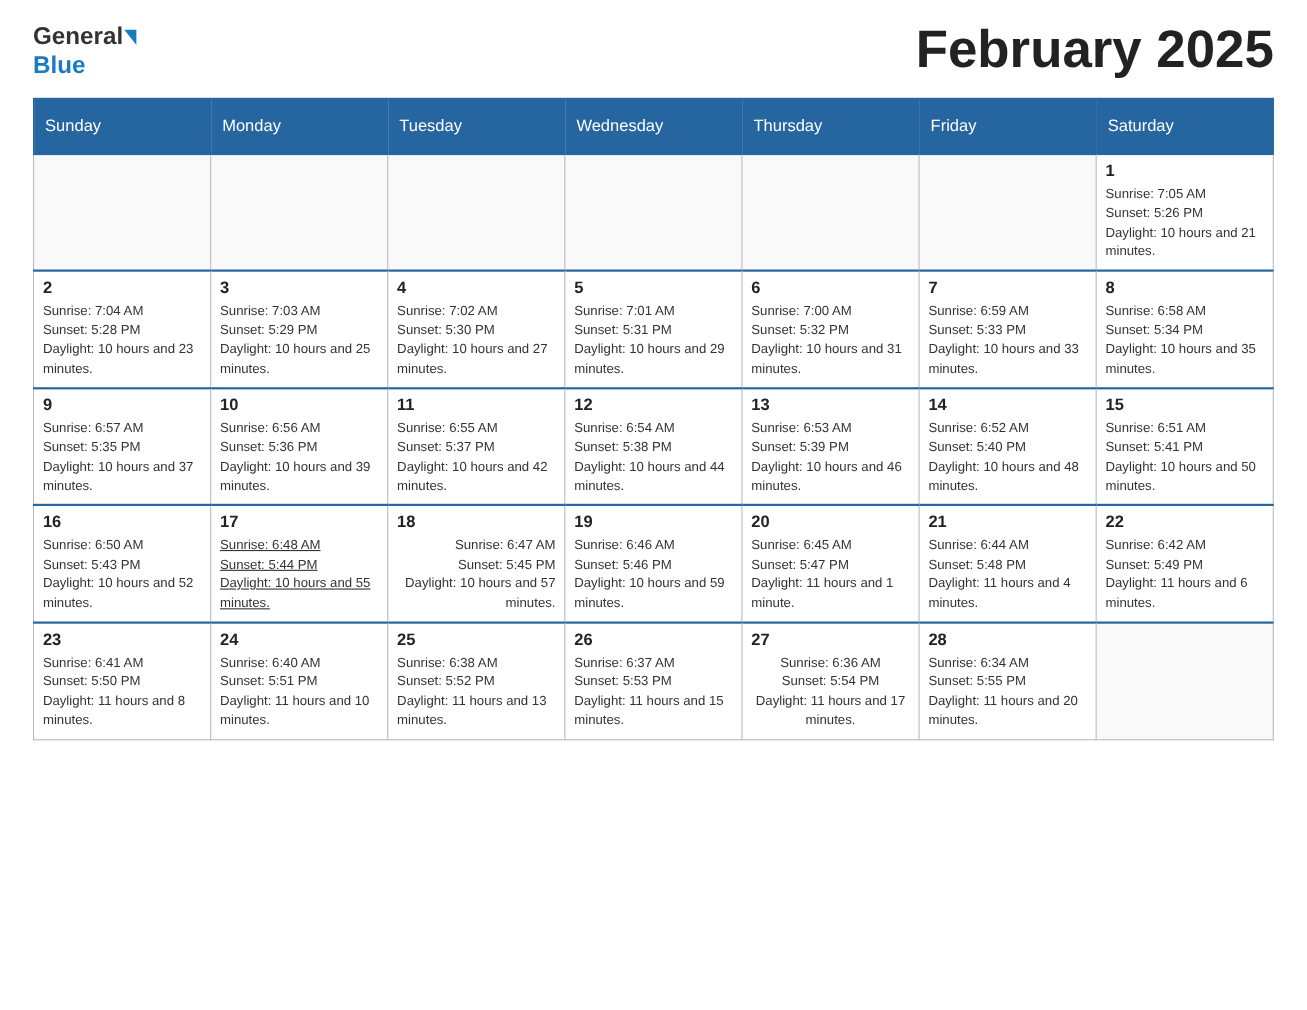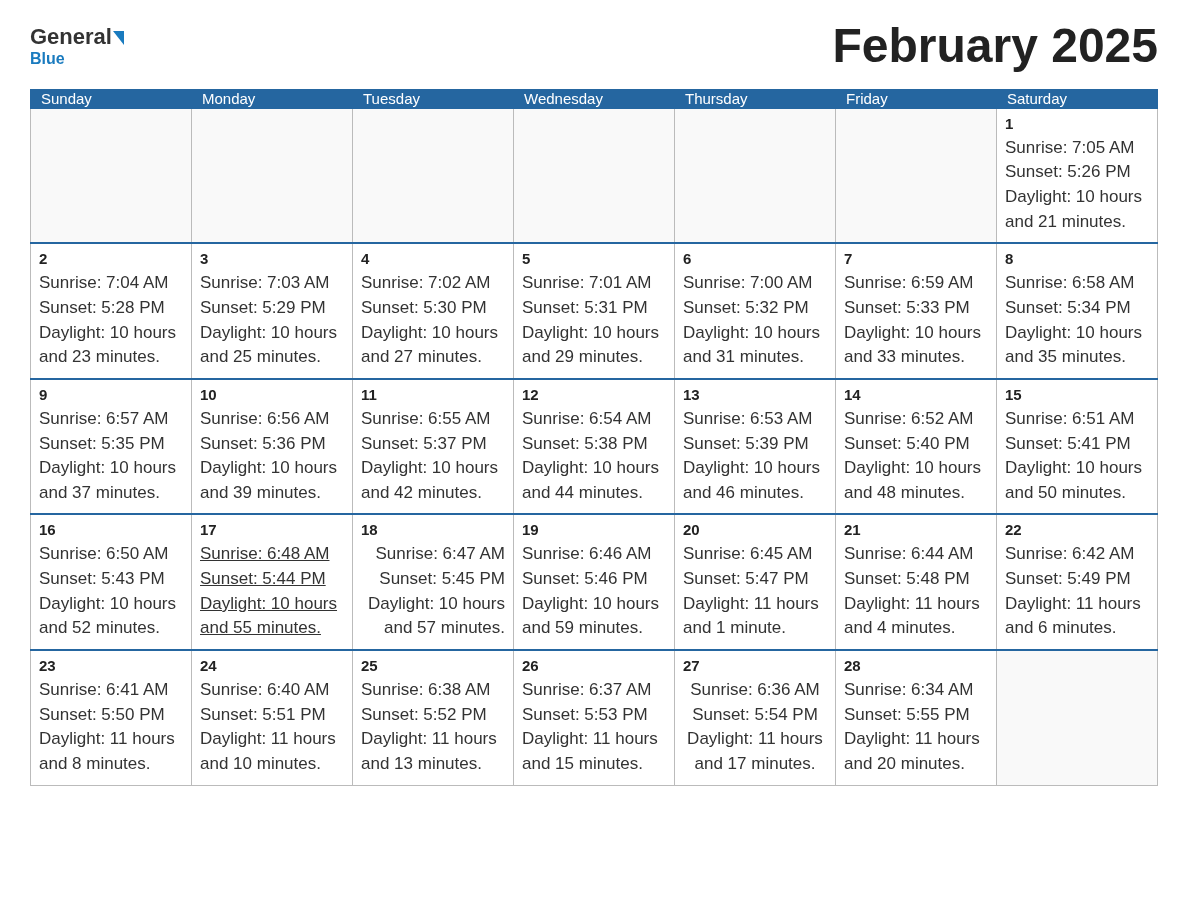--- a/index.html
+++ b/index.html
@@ -39,21 +39,21 @@
     .calendar {
       width: 100%;
       border-collapse: collapse;
       border: 1px solid #999;
     }
     .calendar th {
       background-color: #2566a0;
       color: #fff;
       font-size: 15px;
       font-weight: normal;
-      padding: 0 10px;
+      padding: 16px 10px;
       text-align: left;
       border: 1px solid #2566a0;
     }
     .calendar td {
       width: 14.28%;
       vertical-align: top;
       padding: 6px 8px 8px 8px;
       border: 1px solid #bbb;
       border-top: 2px solid #2566a0;
       font-size: 12.5px;
@@ -65,21 +65,21 @@
       border-top: 2px solid #2566a0;
     }
     .day-number {
       font-size: 15px;
       font-weight: bold;
       color: #222;
       display: block;
       margin-bottom: 4px;
     }
     .day-info {
-      font-size: 17px;
+      font-size: 12px;
       color: #333;
       line-height: 1.45;
     }
     .logo-row {
       display: flex;
       align-items: center;
     }
     .logo-text-general {
       font-size: 22px;
       font-weight: bold;
@@ -89,21 +89,21 @@
       width: 0;
       height: 0;
       border-left: 11px solid transparent;
       border-right: 0px solid transparent;
       border-top: 14px solid #1a7bbf;
       margin-left: 1px;
       margin-bottom: -2px;
       display: inline-block;
     }
     .logo-line2 {
-      font-size: 16px;
+      font-size: 22px;
       font-weight: bold;
       color: #1a7bbf;
     }
   </style>
 </head>
 <body>
 
 <div class="header">
   <div class="logo">
     <div class="logo-row">

